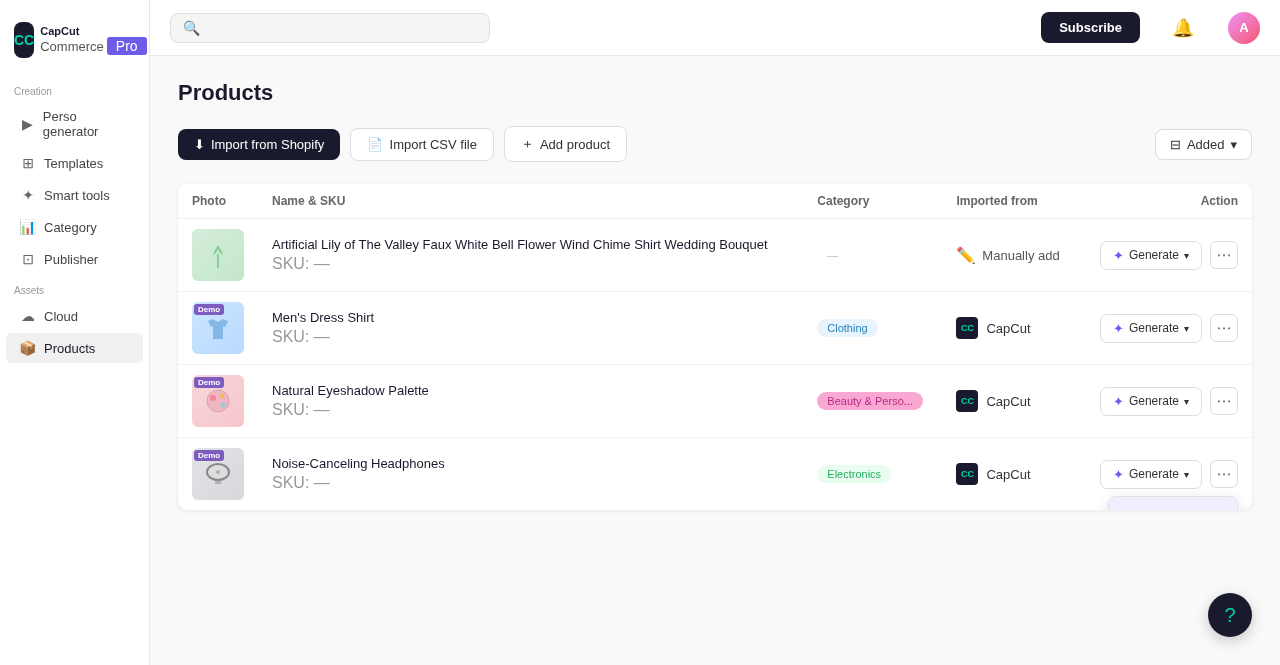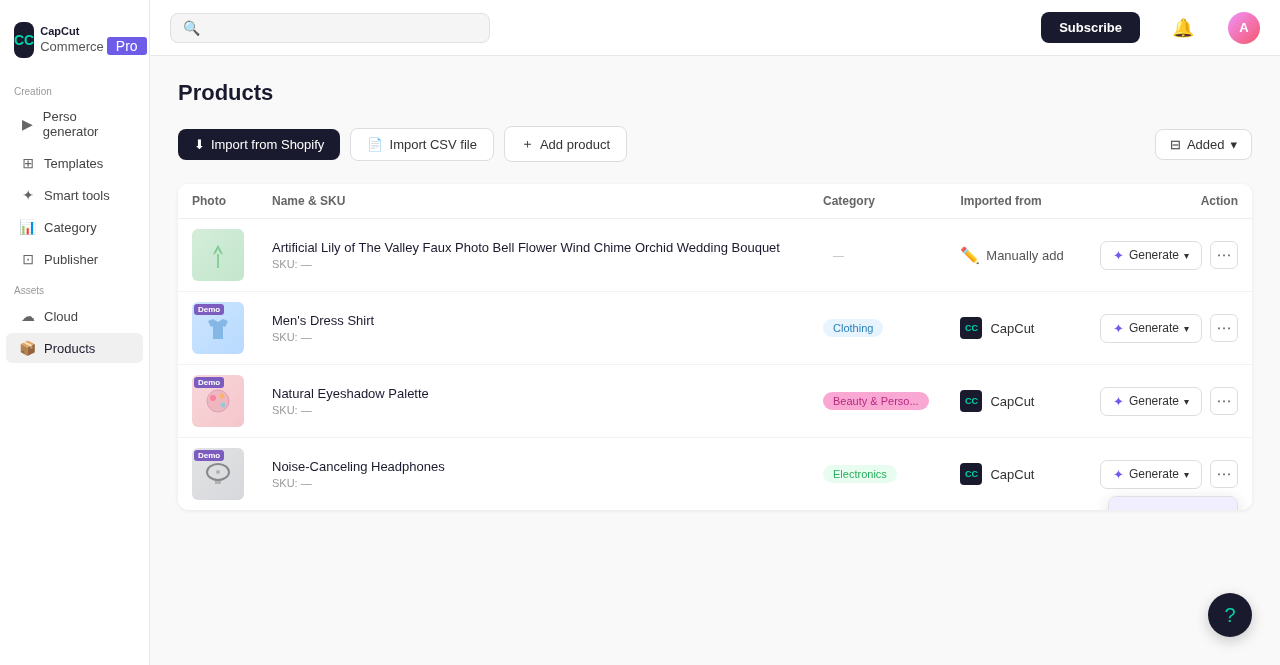--- a/index.html
+++ b/index.html
@@ -259,21 +259,21 @@
       border-radius: 3px;
       font-weight: 600;
     }
     .product-name {
       font-size: 13px;
       font-weight: 500;
       color: #1a1a2e;
       margin-bottom: 3px;
     }
     .product-sku {
-      font-size: 11px;
+      font-size: 16px;
       color: #999;
     }
     .category-badge {
       display: inline-block;
       padding: 3px 10px;
       border-radius: 20px;
       font-size: 11px;
       font-weight: 500;
     }
     .cat-none { color: #bbb; }
@@ -501,21 +501,21 @@
       <tr>
             <td class="photo-cell">
               <div class="product-photo img-lily">
                 <svg width="30" height="30" viewBox="0 0 30 30">
                   <path d="M15 5 Q12 10 10 15 Q14 13 15 8 Q16 13 20 15 Q18 10 15 5Z" fill="#28a745" opacity="0.5"></path>
                   <rect x="14" y="14" width="2" height="14" fill="#28a745" opacity="0.4"></rect>
                 </svg>
               </div>
             </td>
             <td>
-              <div class="product-name">Artificial Lily of The Valley Faux Photo Bell Flower Wind Chime Orchid Wedding Bouquet</div>
+              <div class="product-name">Artificial Lily of The Valley Faux White Bell Flower Wind Chime Shirt Wedding Bouquet</div>
               <div class="product-sku">SKU: —</div>
             </td>
             <td><span class="category-badge cat-none">—</span></td>
             <td>
               <div class="manual-add-cell">
                 <span style="font-size:16px;">✏️</span>
                 <span>Manually add</span>
               </div>
             </td>
             <td style="text-align: right;">

